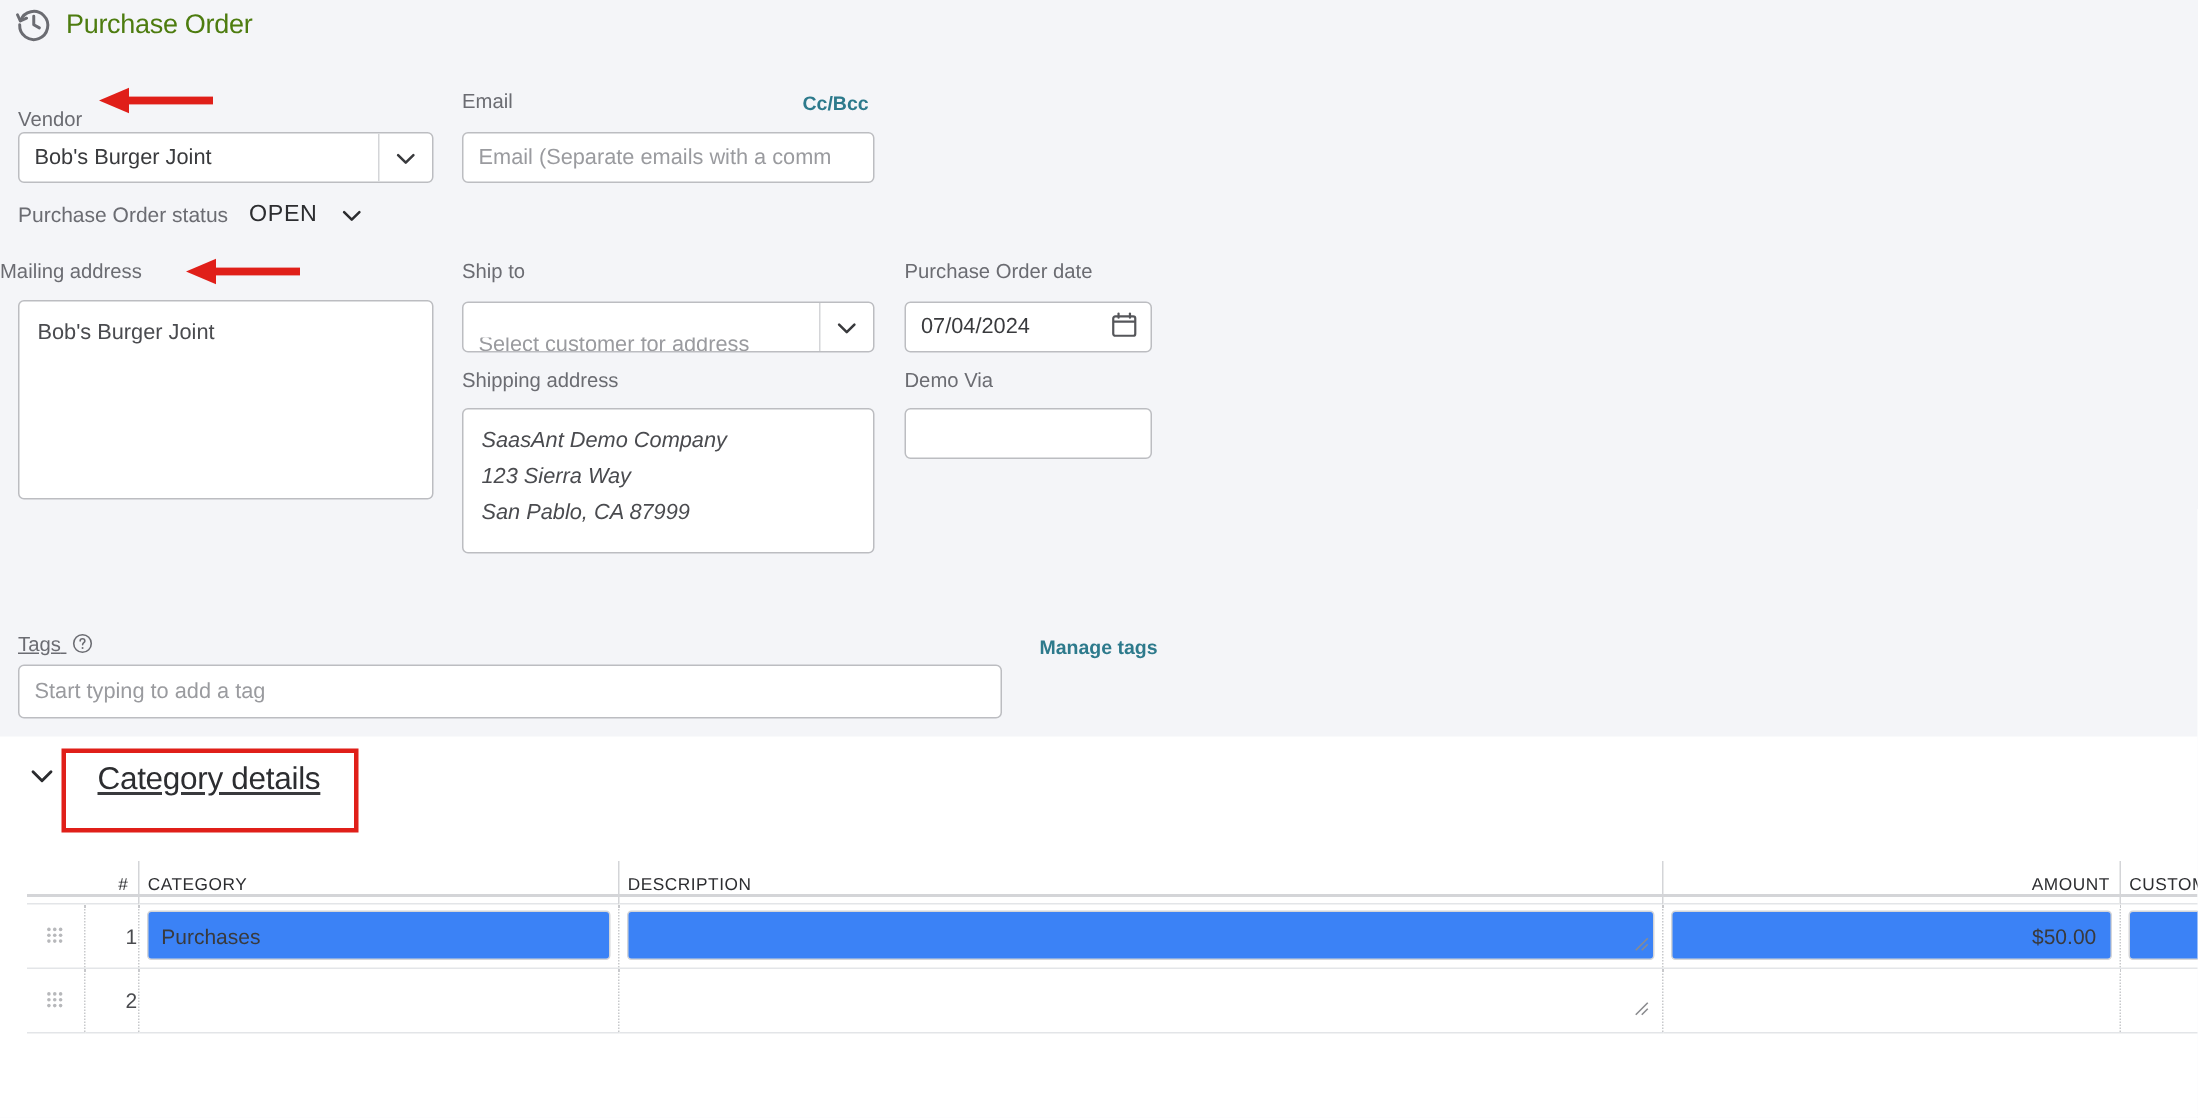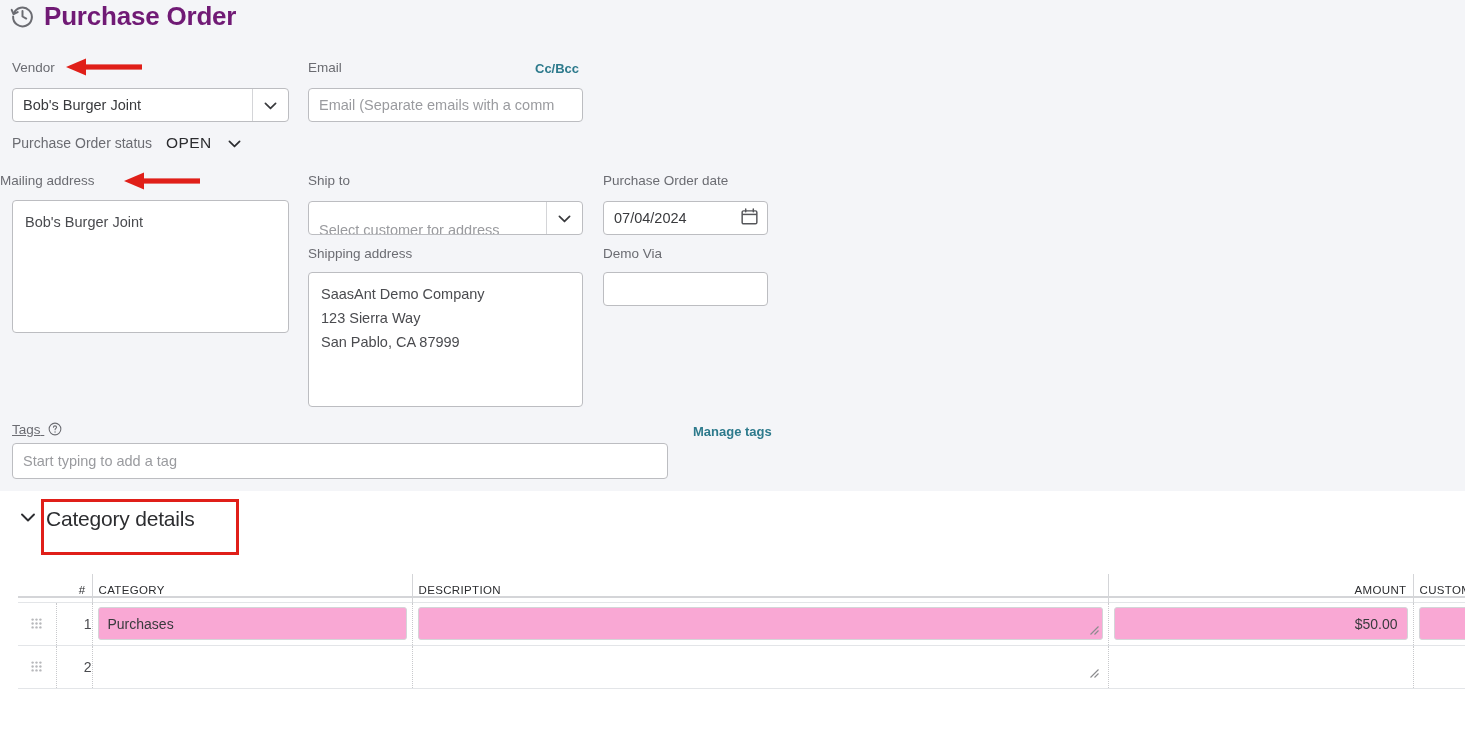--- a/index.html
+++ b/index.html
@@ -20,21 +20,21 @@
     background: #f4f5f8;
   }
 
   .po-header {
     position: absolute; left: 10px; top: 0px;
     display: flex; align-items: center; gap: 9px;
     height: 32px;
   }
   .hist-icon { width: 25px; height: 25px; display:block; }
   .po-title {
-    font-size: 26px; font-weight: bold; color: #701a75;
+    font-size: 18px; font-weight: normal; color: #4d7c0f;
     letter-spacing: -0.2px; line-height: 1;
   }
 
   .fld-label {
     position: absolute;
     font-size: 13.5px; color: #6b6c72; font-weight: normal;
     white-space: nowrap;
   }
 
   .txtbox {
@@ -96,21 +96,21 @@
     display: inline-block; vertical-align: -2px; margin-left: 4px;
   }
 
   
   .ann-arrow { position: absolute; }
 
   
   .cat-section { position: absolute; left: 0; top: 491px; width: 1465px; }
   .cat-head {
     position: absolute; left: 18px; top: 16px;
-    display: flex; align-items: center; gap: 8px;
+    display: flex; align-items: center; gap: 27px; text-decoration: underline;
   }
   .cat-title {
     font-size: 21px; color: #2c2d30;
     letter-spacing: -.2px;
   }
   .cat-hl {
     position: absolute; left: 41px; top: 8px;
     width: 198px; height: 56px;
     border: 3px solid #e01f19;
     pointer-events: none;
@@ -142,21 +142,21 @@
     padding: 0;
     vertical-align: middle;
     position: relative;
   }
   table.lines td.nb { border-right: none; }
   .cellinput {
     margin: 4px 5px;
     height: 33px;
     border: 1px solid #d4d5d8;
     border-radius: 3px;
-    background: #f9a8d4;
+    background: #3b82f6;
     display: flex; align-items: center;
     padding: 0 9px;
     font-size: 14px; color: #393a3d;
   }
   .cellinput.amt { justify-content: flex-end; }
   .cellplain { padding: 0 9px; font-size: 14px; }
   .numcell { text-align: right; padding-right: 9px; font-size: 14px; color:#4a4b4f; }
 
   .grip { display: block; margin: 0 auto; }
   .resize-grip {
@@ -179,21 +179,21 @@
       <span>
         <svg class="hist-icon" viewBox="0 0 24 24" fill="none" stroke="#6b6c72" stroke-width="1.9">
           <path d="M3.6 9.2A9 9 0 1 1 3 12" stroke-linecap="round"></path>
           <polyline points="1.6,5.6 3.4,9.6 7.4,7.8" stroke-linecap="round" stroke-linejoin="round"></polyline>
           <polyline points="12,6.6 12,12 15.6,14" stroke-linecap="round" stroke-linejoin="round"></polyline>
         </svg>
       </span>
       <span class="po-title">Purchase Order</span>
     </div>
 
-    <div class="fld-label" style="left:12px; top:60px;">Vendor</div>
+    <div class="fld-label" style="left:12px; top:72px;">Vendor</div>
     <div class="combo" style="left:12px; top:88px; width:277px; height:34px;">
       <div class="val">Bob's Burger Joint</div>
       <div class="arrow">
         <svg class="chev" width="17" height="17" viewBox="0 0 20 20" fill="none" stroke="#393a3d" stroke-width="2">
           <polyline points="4,7.5 10,13.5 16,7.5" stroke-linecap="round" stroke-linejoin="round"></polyline>
         </svg>
       </div>
     </div>
 
     <div class="fld-label" style="left:308px; top:60px;">Email</div>
@@ -217,21 +217,21 @@
     <div class="combo" style="left:308px; top:201px; width:275px; height:34px;">
       <div class="val ph">Select customer for address</div>
       <div class="arrow">
         <svg class="chev" width="17" height="17" viewBox="0 0 20 20" fill="none" stroke="#393a3d" stroke-width="2">
           <polyline points="4,7.5 10,13.5 16,7.5" stroke-linecap="round" stroke-linejoin="round"></polyline>
         </svg>
       </div>
     </div>
 
     <div class="fld-label" style="left:308px; top:246px;">Shipping address</div>
-    <div class="addrbox" style="left:308px; top:272px; width:275px; height:135px;">SaasAnt Demo Company
+    <div class="addrbox" style="left:308px; top:272px; width:275px; height:97px;font-style:italic;">SaasAnt Demo Company
 123 Sierra Way
 San Pablo, CA  87999</div>
 
     <div class="fld-label" style="left:603px; top:173px;">Purchase Order date</div>
     <div class="txtbox" style="left:603px; top:201px; width:165px; height:34px; justify-content:space-between; padding-right:8px;">
       <span>07/04/2024</span>
       <span>
         <svg width="19" height="19" viewBox="0 0 22 22" fill="none" stroke="#55565a" stroke-width="1.7">
           <rect x="2.5" y="4.5" width="17" height="15" rx="1.6"></rect>
           <line x1="2.5" y1="8.6" x2="19.5" y2="8.6"></line>

